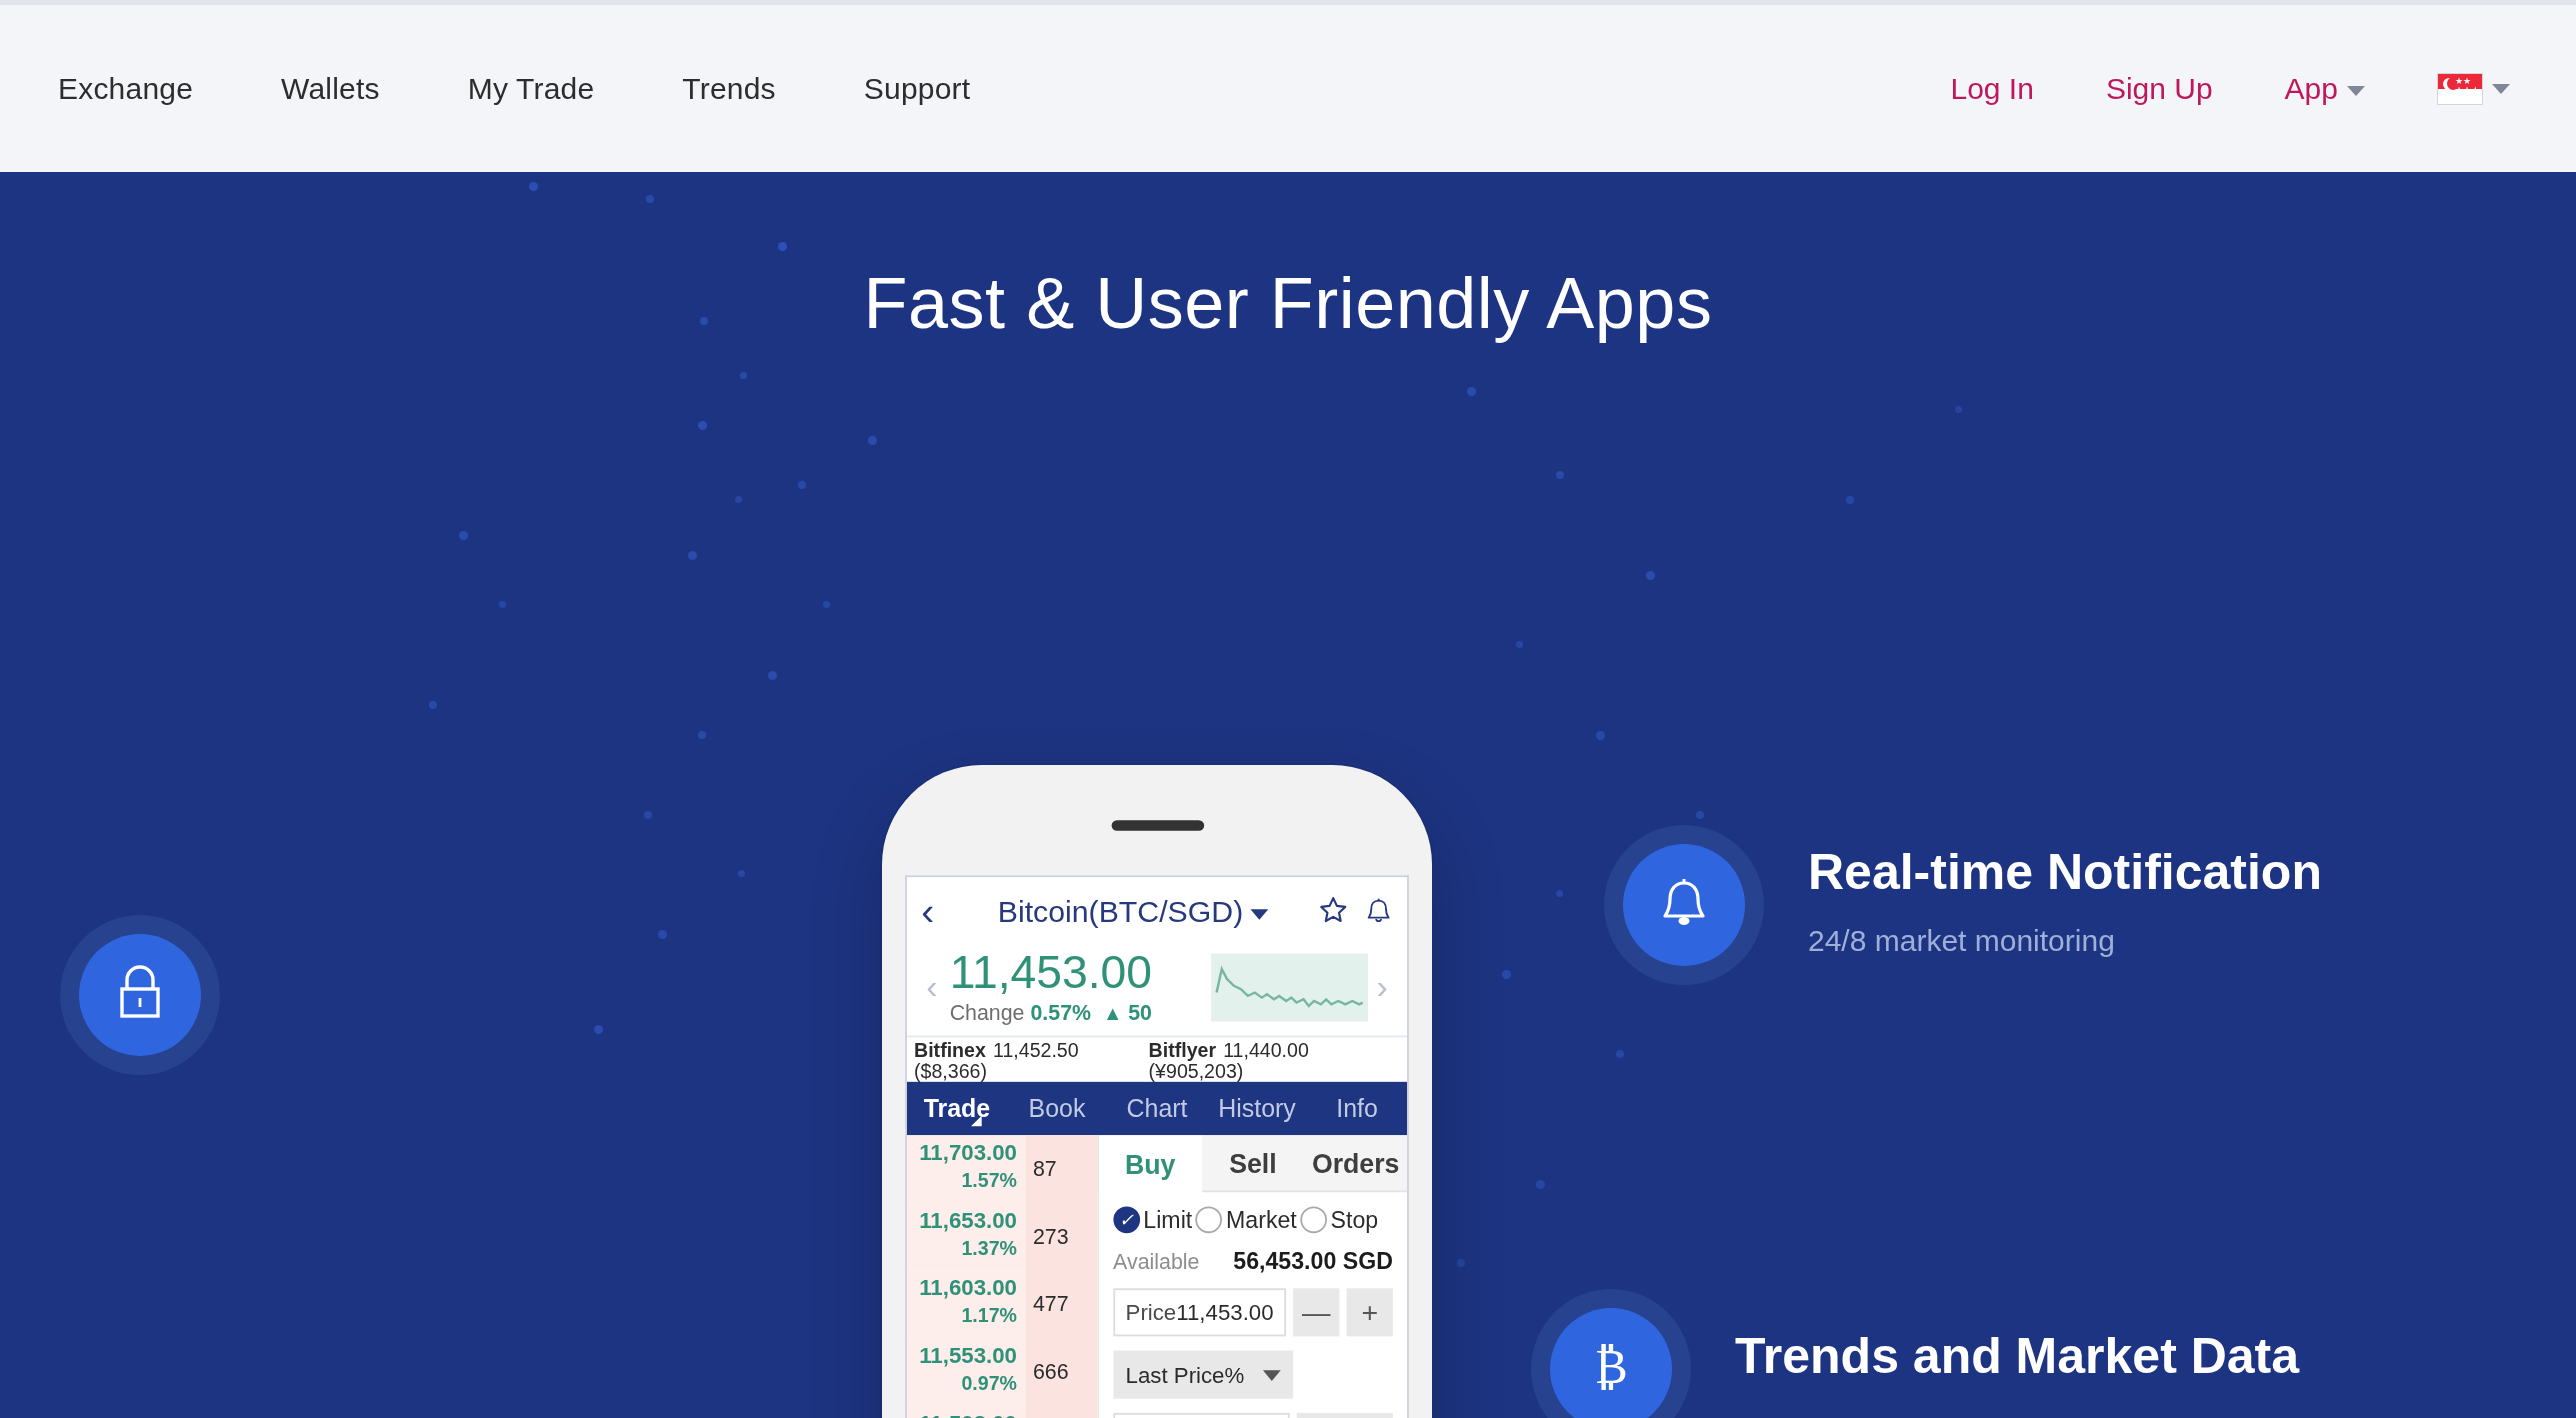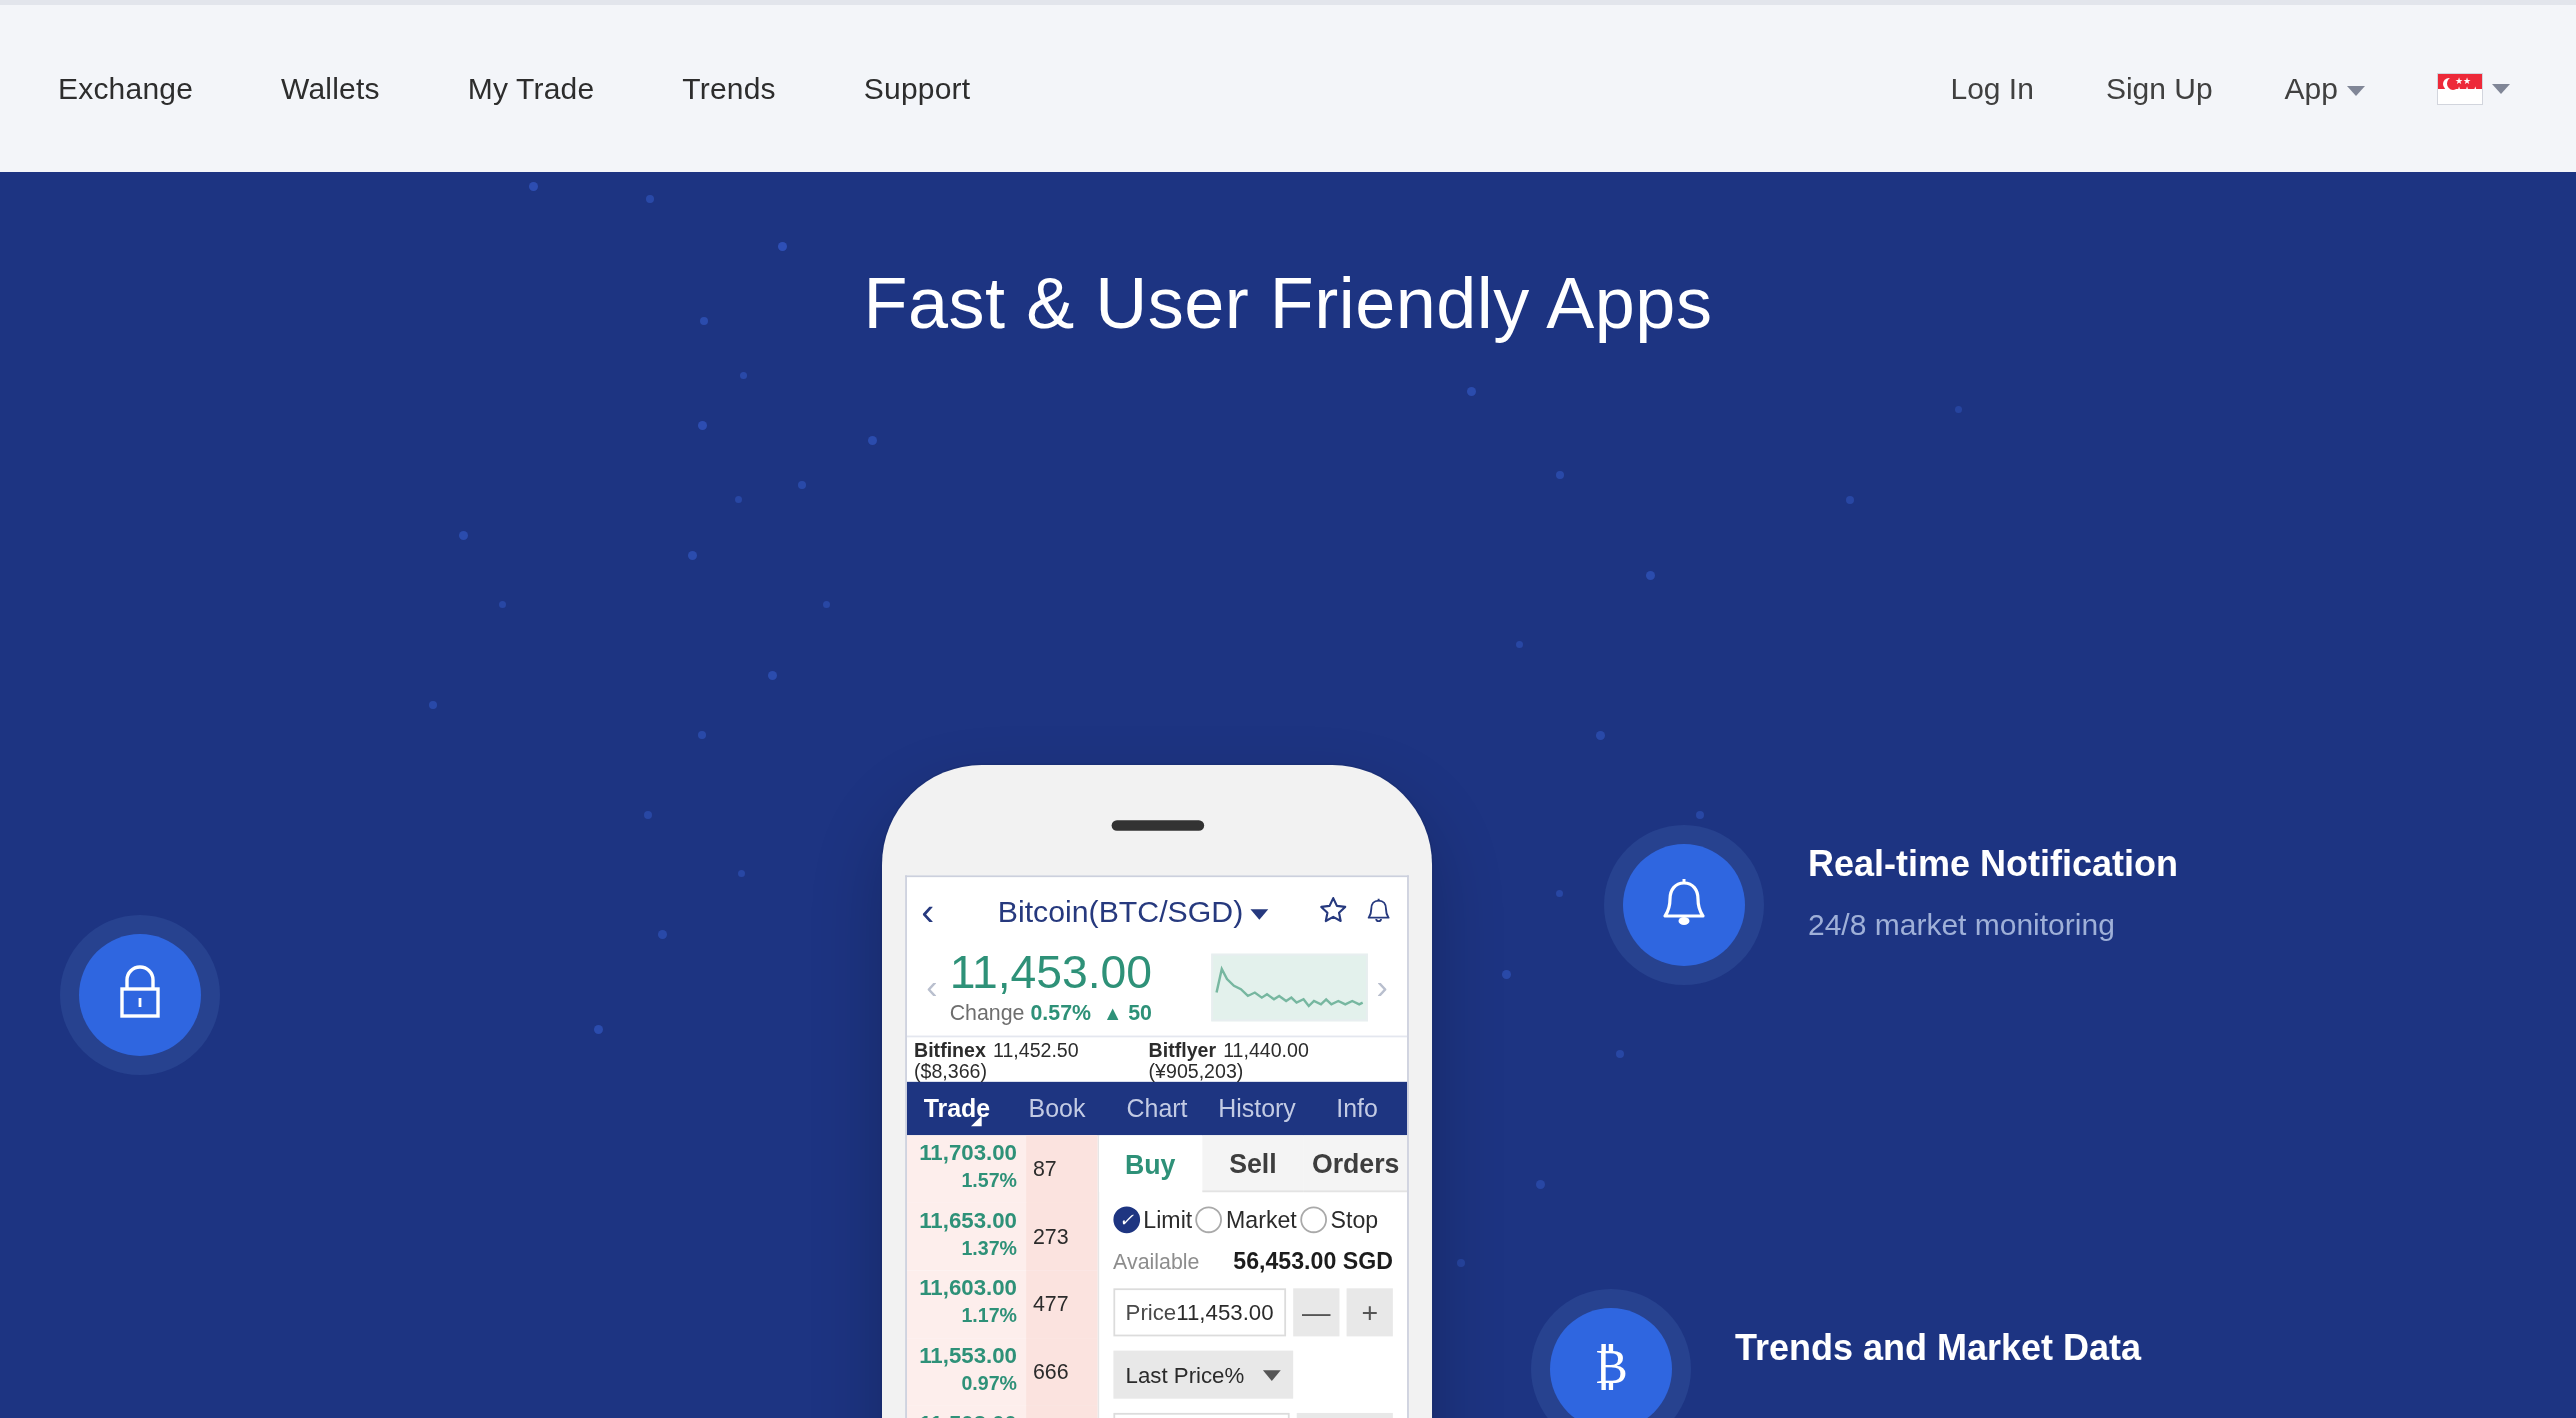--- a/index.html
+++ b/index.html
@@ -21,21 +21,21 @@
   .nav-left { display: flex; align-items: center; margin-left: 58px; }
   .nav-left .nav-item {
     font-size: 30px; color: #2d2d2d; letter-spacing: 0.2px;
     margin-right: 88px; white-space: nowrap; cursor: pointer;
   }
   .nav-right {
     position: absolute; right: 66px; top: 50%; transform: translateY(-50%);
     display: flex; align-items: center;
   }
   .nav-right .nav-item {
-    font-size: 30px; color: #404040; margin-left: 72px;
+    font-size: 30px; color: #be185d; margin-left: 72px;
     white-space: nowrap; cursor: pointer;
   }
   .caret {
     display: inline-block; width: 0; height: 0; margin-left: 9px;
     border-left: 9px solid transparent; border-right: 9px solid transparent;
     border-top: 10px solid #808697; vertical-align: middle;
   }
   .flag-wrap { display: flex; align-items: center; margin-left: 72px; cursor: pointer; }
   .flag {
     width: 46px; height: 32px; position: relative; overflow: hidden;
@@ -84,21 +84,21 @@
   }
   .f-halo {
     position: absolute; inset: 0; border-radius: 50%;
     background: #27428f;
   }
   .f-circle {
     position: absolute; left: 19px; top: 19px; width: 122px; height: 122px;
     border-radius: 50%; background: #2f66e0;
     display: flex; align-items: center; justify-content: center;
   }
-  .f-title { font-size: 36px; color: #fff; font-weight: 700; white-space: nowrap; }
+  .f-title { font-size: 50px; color: #fff; font-weight: 700; white-space: nowrap; }
   .f-sub { font-size: 30px; color: #9fb0d8; line-height: 1.45; margin-top: 18px; white-space: nowrap; }
 
   
   #feat-lock { left: 60px; top: 743px; }
   #feat-lock .f-text { text-align: right; margin-right: 44px; padding-top: 18px; }
 
   
   #feat-notif { left: 1604px; top: 653px; }
   #feat-notif .f-text { margin-left: 44px; padding-top: 18px; }
 

